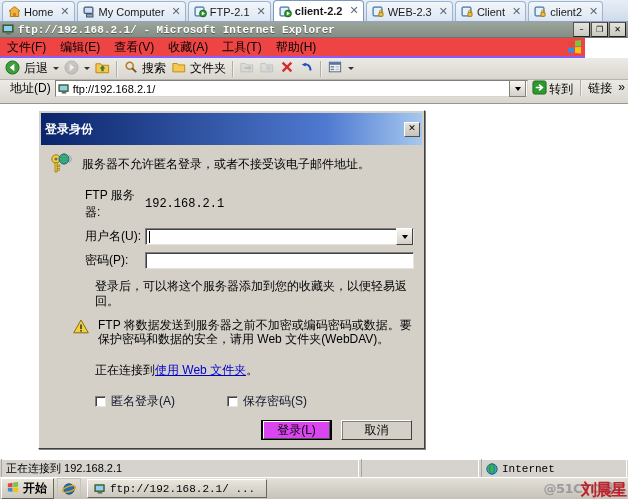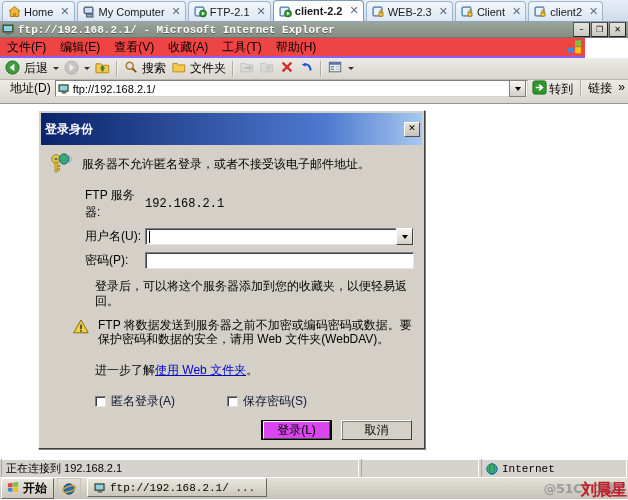--- a/index.html
+++ b/index.html
@@ -229,21 +229,21 @@
   .sb-1{flex:1;}
   .sb-2{width:118px;}
   .sb-3{width:146px;gap:4px;}
   .globe{width:12px;height:12px;}
 
   
   .taskbar{
     height:22px;width:628px;box-sizing:border-box;
     background:linear-gradient(#e3e0d8,#c6c2b8);
     border-top:1px solid #fff;
-    display:flex;padding-left:1px;position:relative;
+    display:flex;align-items:center;padding-left:1px;position:relative;
   }
   .startbtn{
     height:19px;display:flex;align-items:center;gap:3px;padding:0 6px 0 3px;
     background:linear-gradient(#e9e6de,#cbc7bd);
     border:1px solid #fff;border-right-color:#6a675f;border-bottom-color:#6a675f;
     font-size:12px;font-weight:bold;color:#000;
   }
   .qlaunch{
     height:19px;display:flex;align-items:center;padding:0 4px;margin-left:3px;
     border:1px solid #c6c2b8;
@@ -590,21 +590,21 @@
           <svg viewBox="0 0 16 15" width="16" height="15">
               <path d="M8 1 L15.3 13.8 H0.7 Z" fill="#f2d23a" stroke="#8a6a10" stroke-width="1"></path>
               <rect x="7.2" y="5.5" width="1.6" height="4.6" fill="#3a3a3a"></rect>
               <rect x="7.2" y="11" width="1.6" height="1.6" fill="#3a3a3a"></rect>
             </svg>
         </span>
         <span class="warntext">FTP 将数据发送到服务器之前不加密或编码密码或数据。要保护密码和数据的安全，请用 Web 文件夹(WebDAV)。</span>
       </div>
 
       <div class="learn">
-        <span>进一步了解</span><a href="#">使用 Web 文件夹</a><span>。</span>
+        <span>正在连接到</span><a href="#">使用 Web 文件夹</a><span>。</span>
       </div>
 
       <div class="cbrow">
         <span class="cb"></span>
         <span class="cblabel">匿名登录(A)</span>
         <span class="cbgap"></span>
         <span class="cb"></span>
         <span class="cblabel">保存密码(S)</span>
       </div>
 

